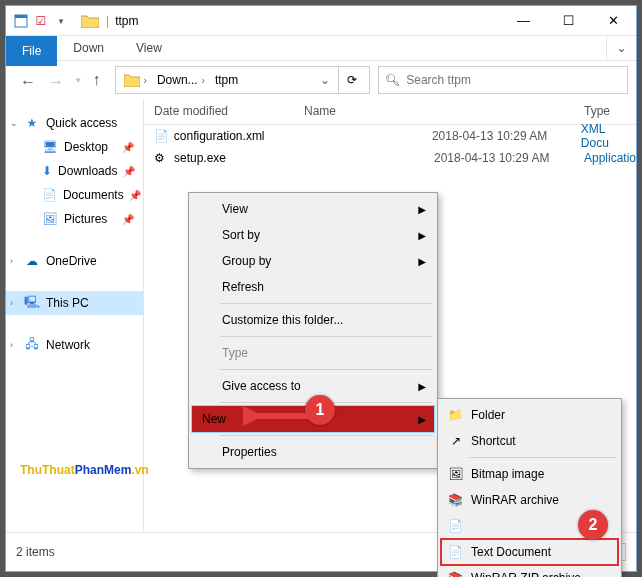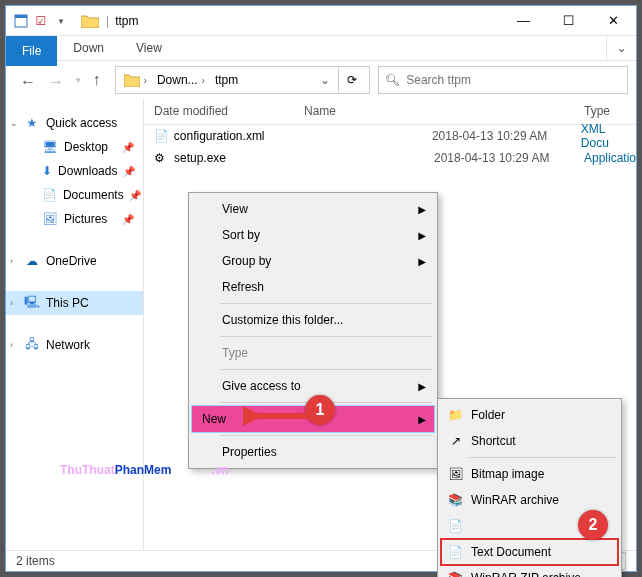--- a/index.html
+++ b/index.html
@@ -41,44 +41,44 @@
 .headers { display:flex; height:26px; border-bottom:1px solid #e8e8e8; color:#555; }
 .headers .col { padding:5px 10px; }
 .headers .c-name { width: 280px; }
 .headers .c-date { width: 150px; }
 .headers .c-type { flex:1; }
 .row { display:flex; height:22px; align-items:center; padding-left:10px; }
 .row .ic { width:20px; }
 .row .nm { width: 260px; }
 .row .dt { width: 150px; color:#555; }
 .row .tp { color:#0369a1; }
-.statusbar { height:21px; border-top:1px solid #e5e5e5; display:flex; align-items:center; padding:0 10px; color:#444; }
+.statusbar { height:39px; border-top:1px solid #e5e5e5; display:flex; align-items:center; padding:0 10px; color:#444; }
 .statusbar .viewbtns { margin-left:auto; display:flex; gap:4px;}
 .statusbar .viewbtns .vb { width:22px; height:18px; border:1px solid #ccc; display:flex; align-items:center; justify-content:center;}
 .statusbar .viewbtns .vb.active { background:#cce8ff; }
 
 .ctxmenu { position:absolute; background:#f0f0f0; border:1px solid #a0a0a0; box-shadow:3px 3px 6px rgba(0,0,0,.25); padding:3px; }
 .ctxmenu .mi { height:26px; display:flex; align-items:center; padding:0 30px 0 30px; position:relative; white-space:nowrap;}
 .ctxmenu .mi.dis { color:#888; }
 .ctxmenu .mi .arrow { position:absolute; right:8px; font-size:10px; }
 .ctxmenu .mi .mico { position:absolute; left:6px; width:18px; text-align:center;}
 .ctxmenu .sep { height:1px; background:#d0d0d0; margin:3px 2px 3px 28px; }
-.ctxmenu .mi.hover { background:#ec4899; outline:1px solid #99d1ff;padding-left:10px; }
+.ctxmenu .mi.hover { background:#b91c1c; outline:1px solid #99d1ff;padding-left:10px; }
 
 #ctx1 { left: 188px; top: 192px; width:250px; }
 #ctx2 { left: 437px; top: 398px; width:185px; }
 #ctx2 .mi.highlight { outline:2px solid #e03030; outline-offset:-1px; }
 
 .badge { position:absolute; width:30px; height:30px; border-radius:50%; background:#e23b3b; color:#fff; display:flex; align-items:center; justify-content:center; font-size:16px; font-weight:bold; box-shadow:0 0 3px rgba(0,0,0,.4);}
 #badge1 { left: 305px; top: 395px; }
 #badge2 { left: 578px; top: 510px; }
 .redarrow { position:absolute; left:243px; top:404px; pointer-events:none; }
 
 .watermark { position:absolute; left: 20px; top: 450px; font-size: 26px; font-weight: bold; font-family: Arial, sans-serif; white-space:nowrap; }
-.watermark .red { color:#f0abfc;margin-left:40px; }
+.watermark .red { color:#eab308; }
 .watermark .blue { color:#1040c0; }
 
 svg { display:block; }
 </style>
 </head>
 <body>
 
 <div class="window">
 
   <div class="titlebar">

